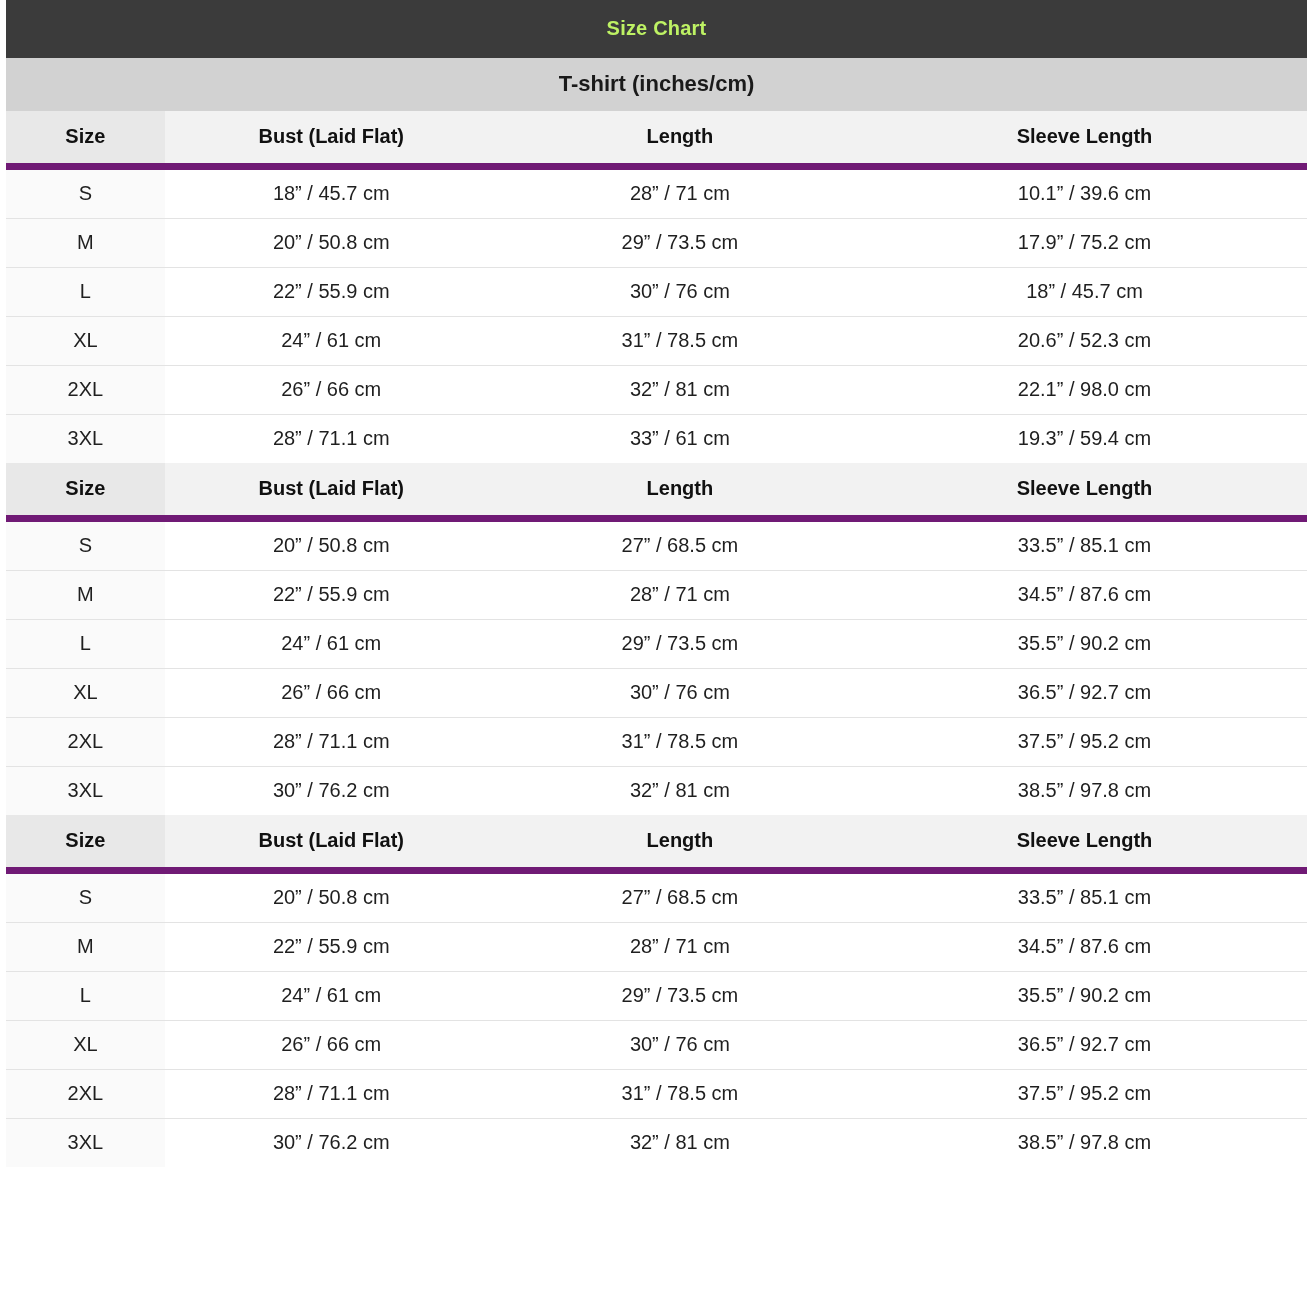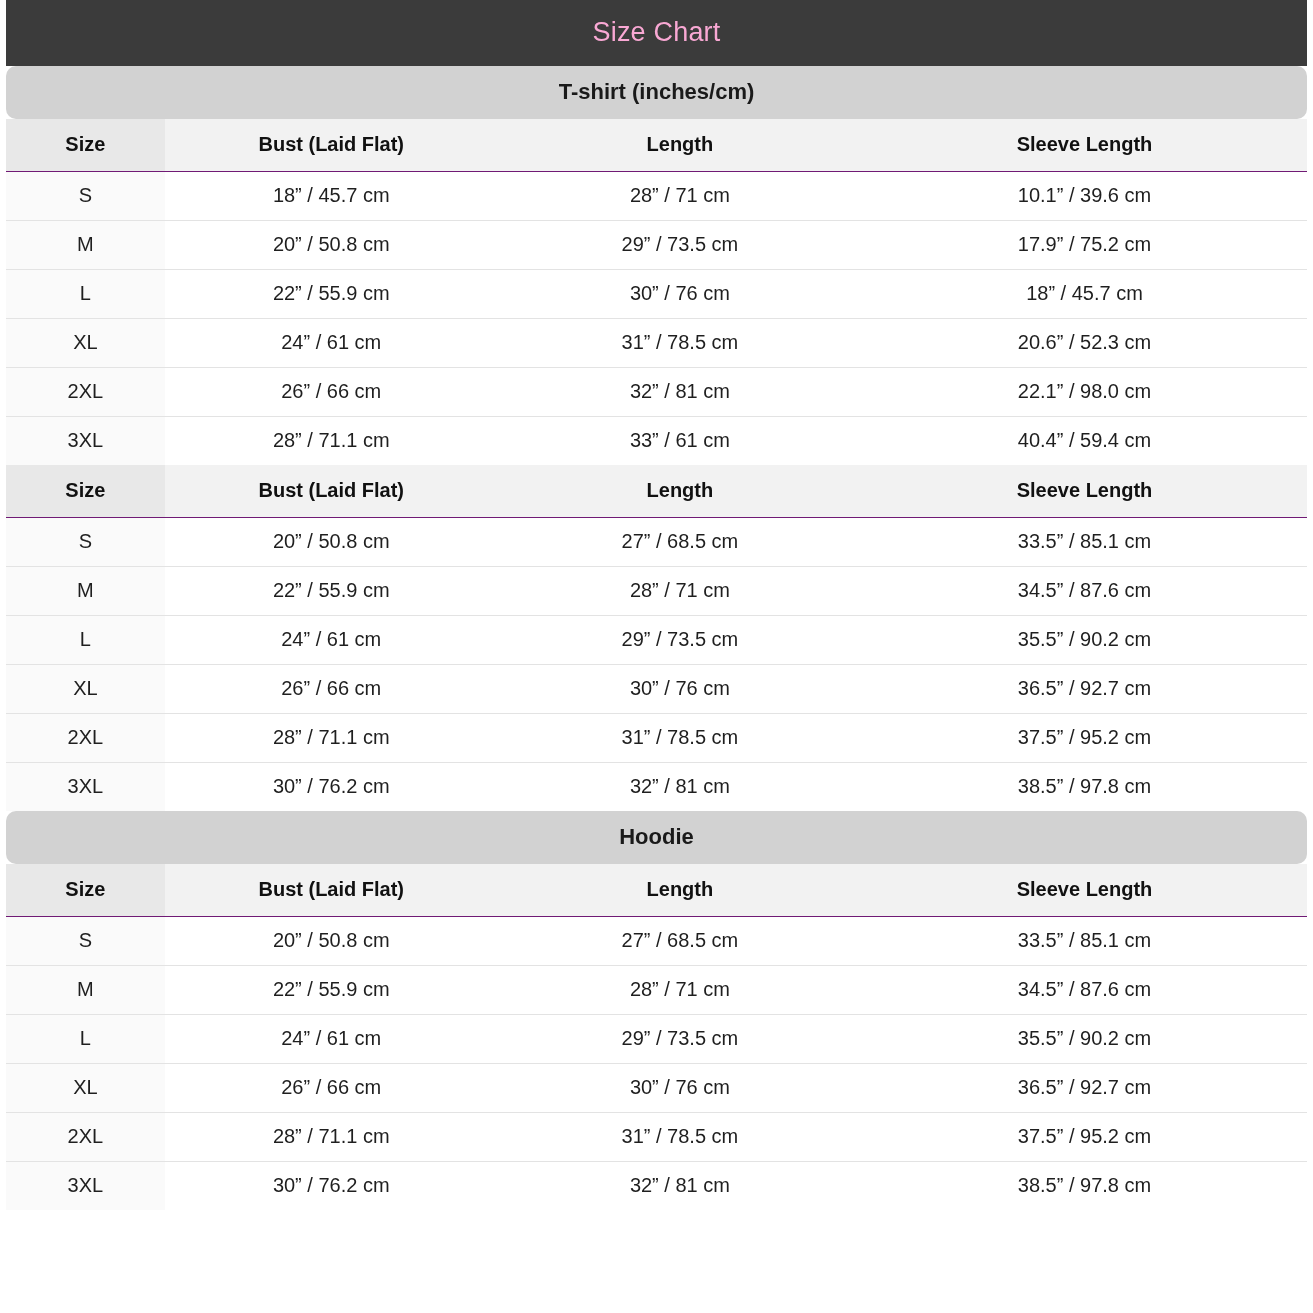--- a/index.html
+++ b/index.html
@@ -15,53 +15,52 @@
     overflow: hidden;
   }
   .chart {
     width: 1313px;
     box-sizing: border-box;
     padding: 0 6px;
     background: #ffffff;
   }
   .title-bar {
     background: #3b3b3b;
-    color: #f9a8d4;
-    text-align: center;
-    font-size: 27px;
-    font-weight: normal;
+    color: #bef264;
+    text-align: center;
+    font-size: 20px;
+    font-weight: bold;
     padding: 17px 0 18px 0;
     letter-spacing: 0.2px;
   }
   .section-bar {
     background: #d2d2d2;
     color: #1a1a1a;
     text-align: center;
     font-size: 22px;
     font-weight: bold;
     padding: 13px 0 14px 0;
-    border-radius: 10px;
   }
   table {
     width: 100%;
     border-collapse: collapse;
     table-layout: fixed;
   }
   col.c-size { width: 12.2%; }
   col.c-bust { width: 25.6%; }
   col.c-len  { width: 28.0%; }
   col.c-slv  { width: 34.2%; }
   thead th {
     font-size: 20px;
     font-weight: bold;
     text-align: center;
     padding: 14px 0 15px 0;
     background: #f2f2f2;
     color: #111111;
-    border-bottom: 1px solid #701a75;
+    border-bottom: 7px solid #701a75;
   }
   thead th.size-head {
     background: #e8e8e8;
   }
   tbody td {
     font-size: 20px;
     text-align: center;
     padding: 12px 0 13px 0;
     border-bottom: 1px solid #e3e3e3;
     color: #1f1f1f;
@@ -129,21 +128,21 @@
       <tr>
         <td class="size-cell">2XL</td>
         <td>26” / 66 cm</td>
         <td>32” / 81 cm</td>
         <td>22.1” / 98.0 cm</td>
       </tr>
       <tr>
         <td class="size-cell">3XL</td>
         <td>28” / 71.1 cm</td>
         <td>33” / 61 cm</td>
-        <td>40.4” / 59.4 cm</td>
+        <td>19.3” / 59.4 cm</td>
       </tr>
     </tbody>
   </table>
 
   <table class="sweatshirt-table">
     <colgroup>
       <col class="c-size">
         <col class="c-bust">
         <col class="c-len">
         <col class="c-slv">
@@ -189,21 +188,20 @@
       </tr>
       <tr>
         <td class="size-cell">3XL</td>
         <td>30” / 76.2 cm</td>
         <td>32” / 81 cm</td>
         <td>38.5” / 97.8 cm</td>
       </tr>
     </tbody>
   </table>
 
-  <div class="section-bar">Hoodie</div>
   <table class="hoodie-table">
     <colgroup>
       <col class="c-size">
         <col class="c-bust">
         <col class="c-len">
         <col class="c-slv">
     </colgroup>
     <thead>
       <tr>
         <th class="size-head">Size</th>

